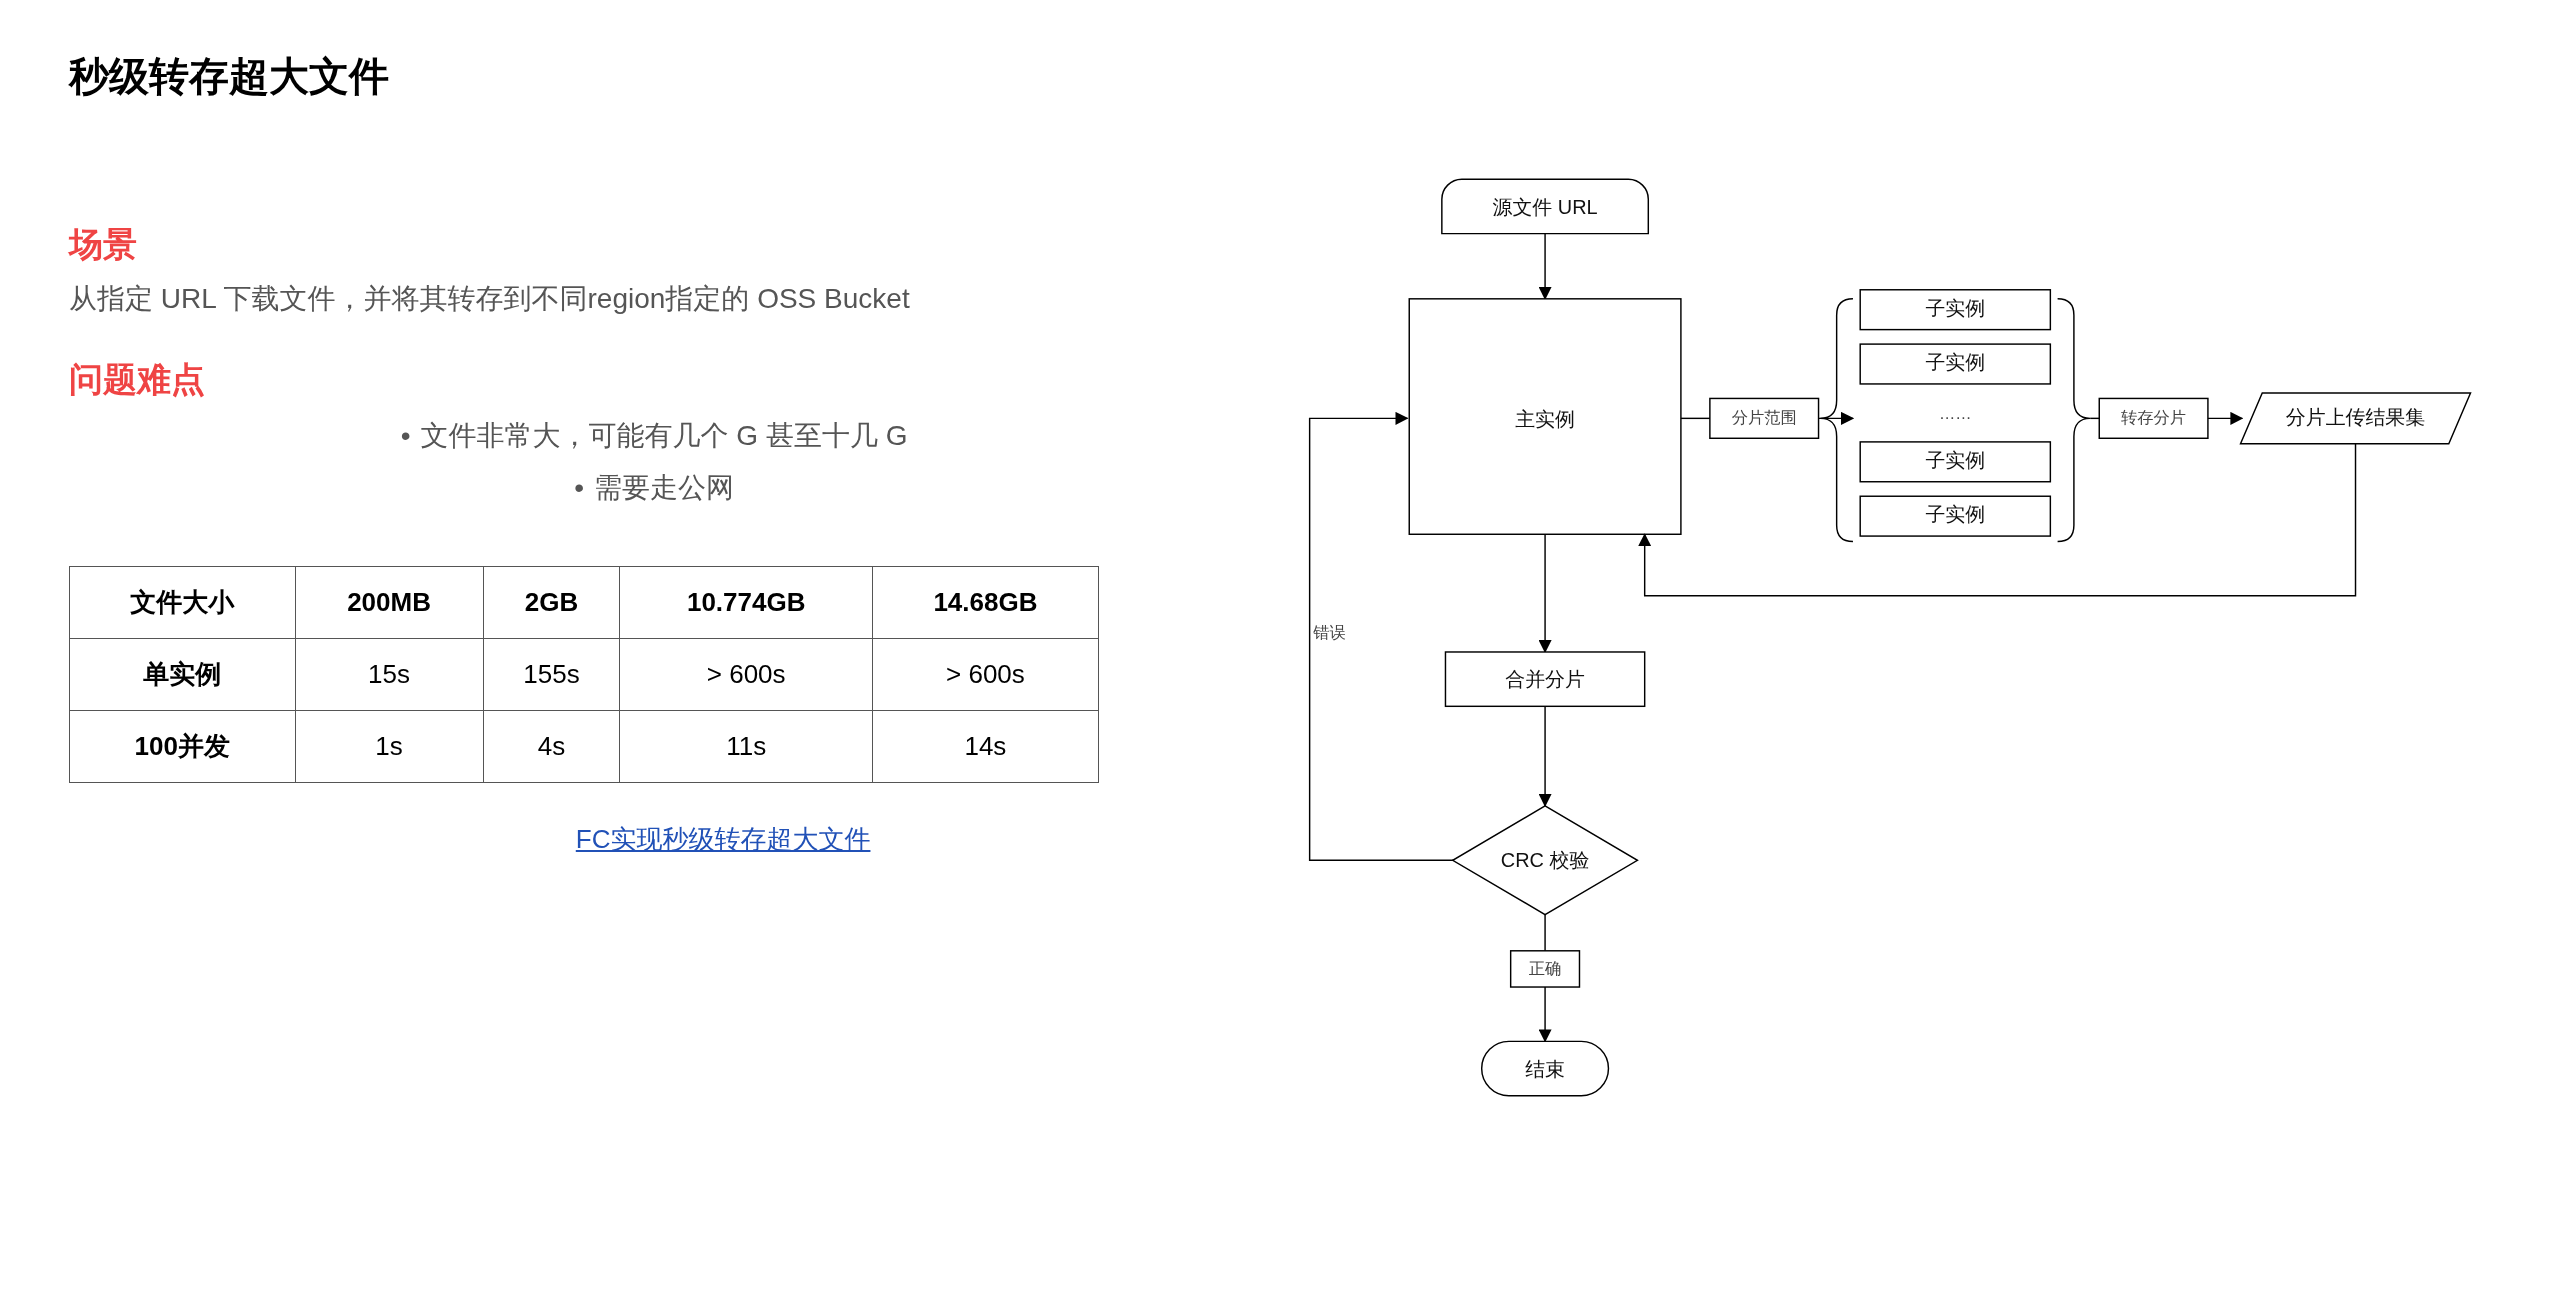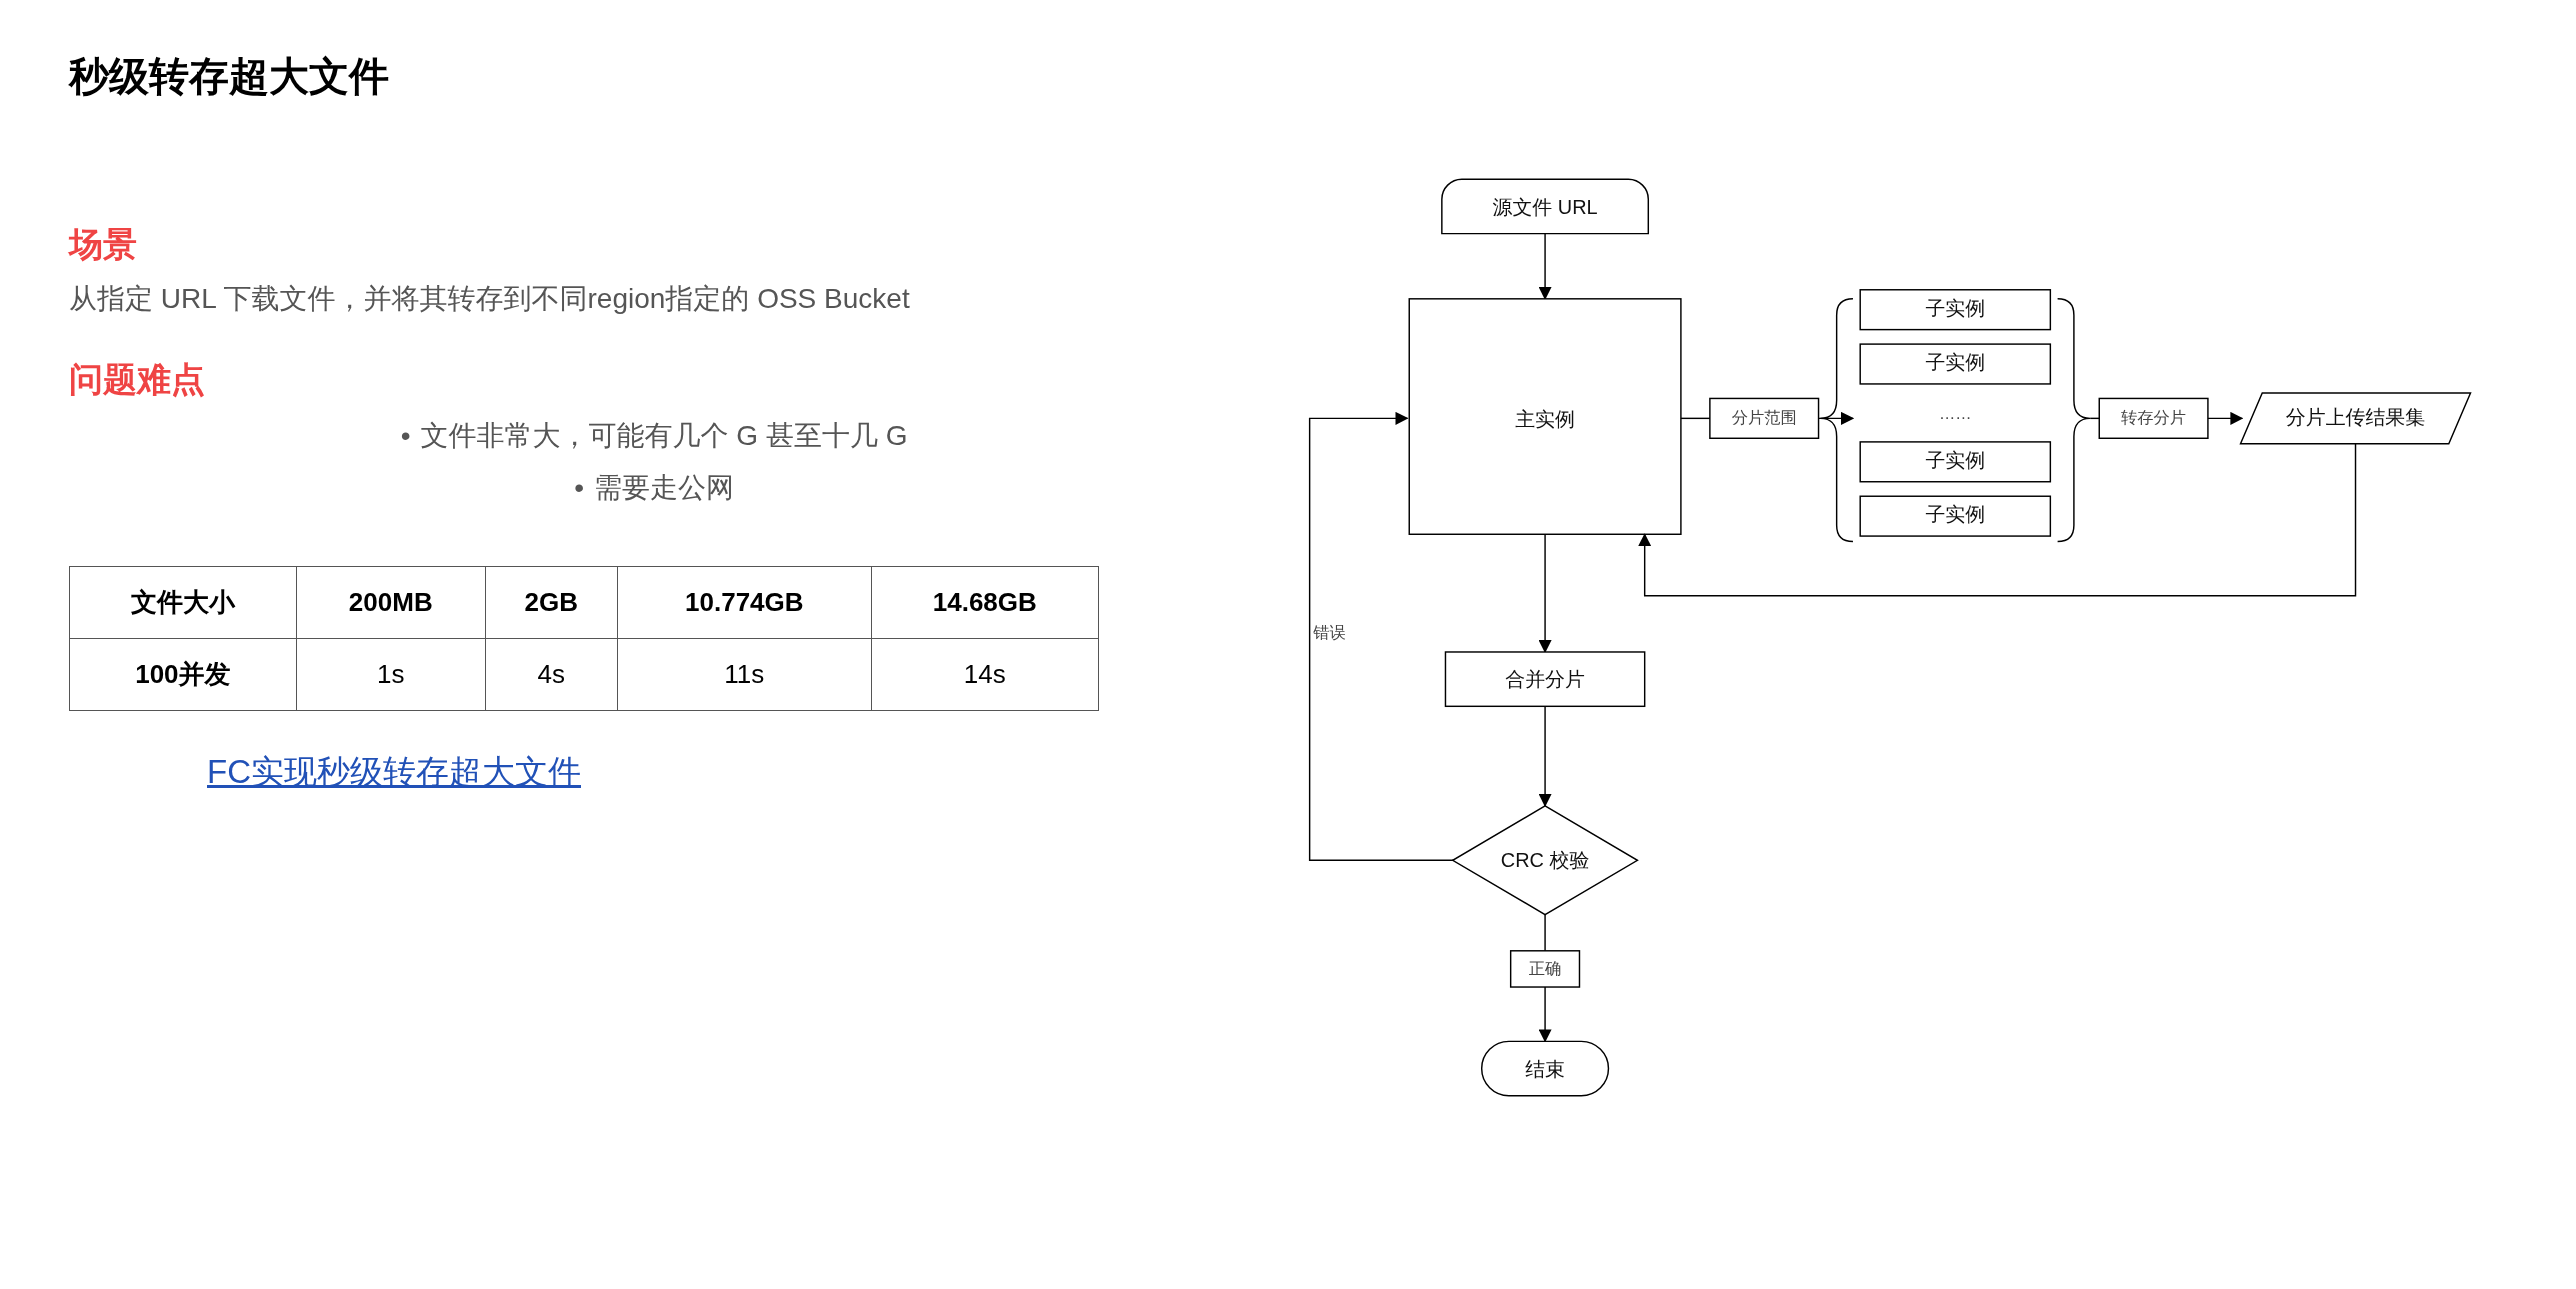--- a/index.html
+++ b/index.html
@@ -74,23 +74,24 @@
   table.perf th {
     font-weight: 700;
   }
   table.perf td.rowhead {
     font-weight: 700;
   }
   .link {
     display: block;
     margin-top: 39px;
     margin-left: 138px;
-    font-size: 33px;
+    font-size: 26px;
     color: #2151b7;
     text-decoration: underline;
+    text-align: center;
   }
   svg.flow {
     width: 100%;
     height: auto;
   }
 </style>
 </head>
 <body>
 
 <div class="slide">
@@ -113,20 +114,27 @@
       <table class="perf">
         <tbody>
             <tr>
           <th>文件大小</th>
           <th>200MB</th>
           <th>2GB</th>
           <th>10.774GB</th>
           <th>14.68GB</th>
         </tr>
         <tr>
+          <td class="rowhead">单实例</td>
+          <td>15s</td>
+          <td>155s</td>
+          <td>&gt; 600s</td>
+          <td>&gt; 600s</td>
+        </tr>
+        <tr>
           <td class="rowhead">100并发</td>
           <td>1s</td>
           <td>4s</td>
           <td>11s</td>
           <td>14s</td>
         </tr>
       </tbody>
         </table>
 
       <a class="link" href="#">FC实现秒级转存超大文件</a>

